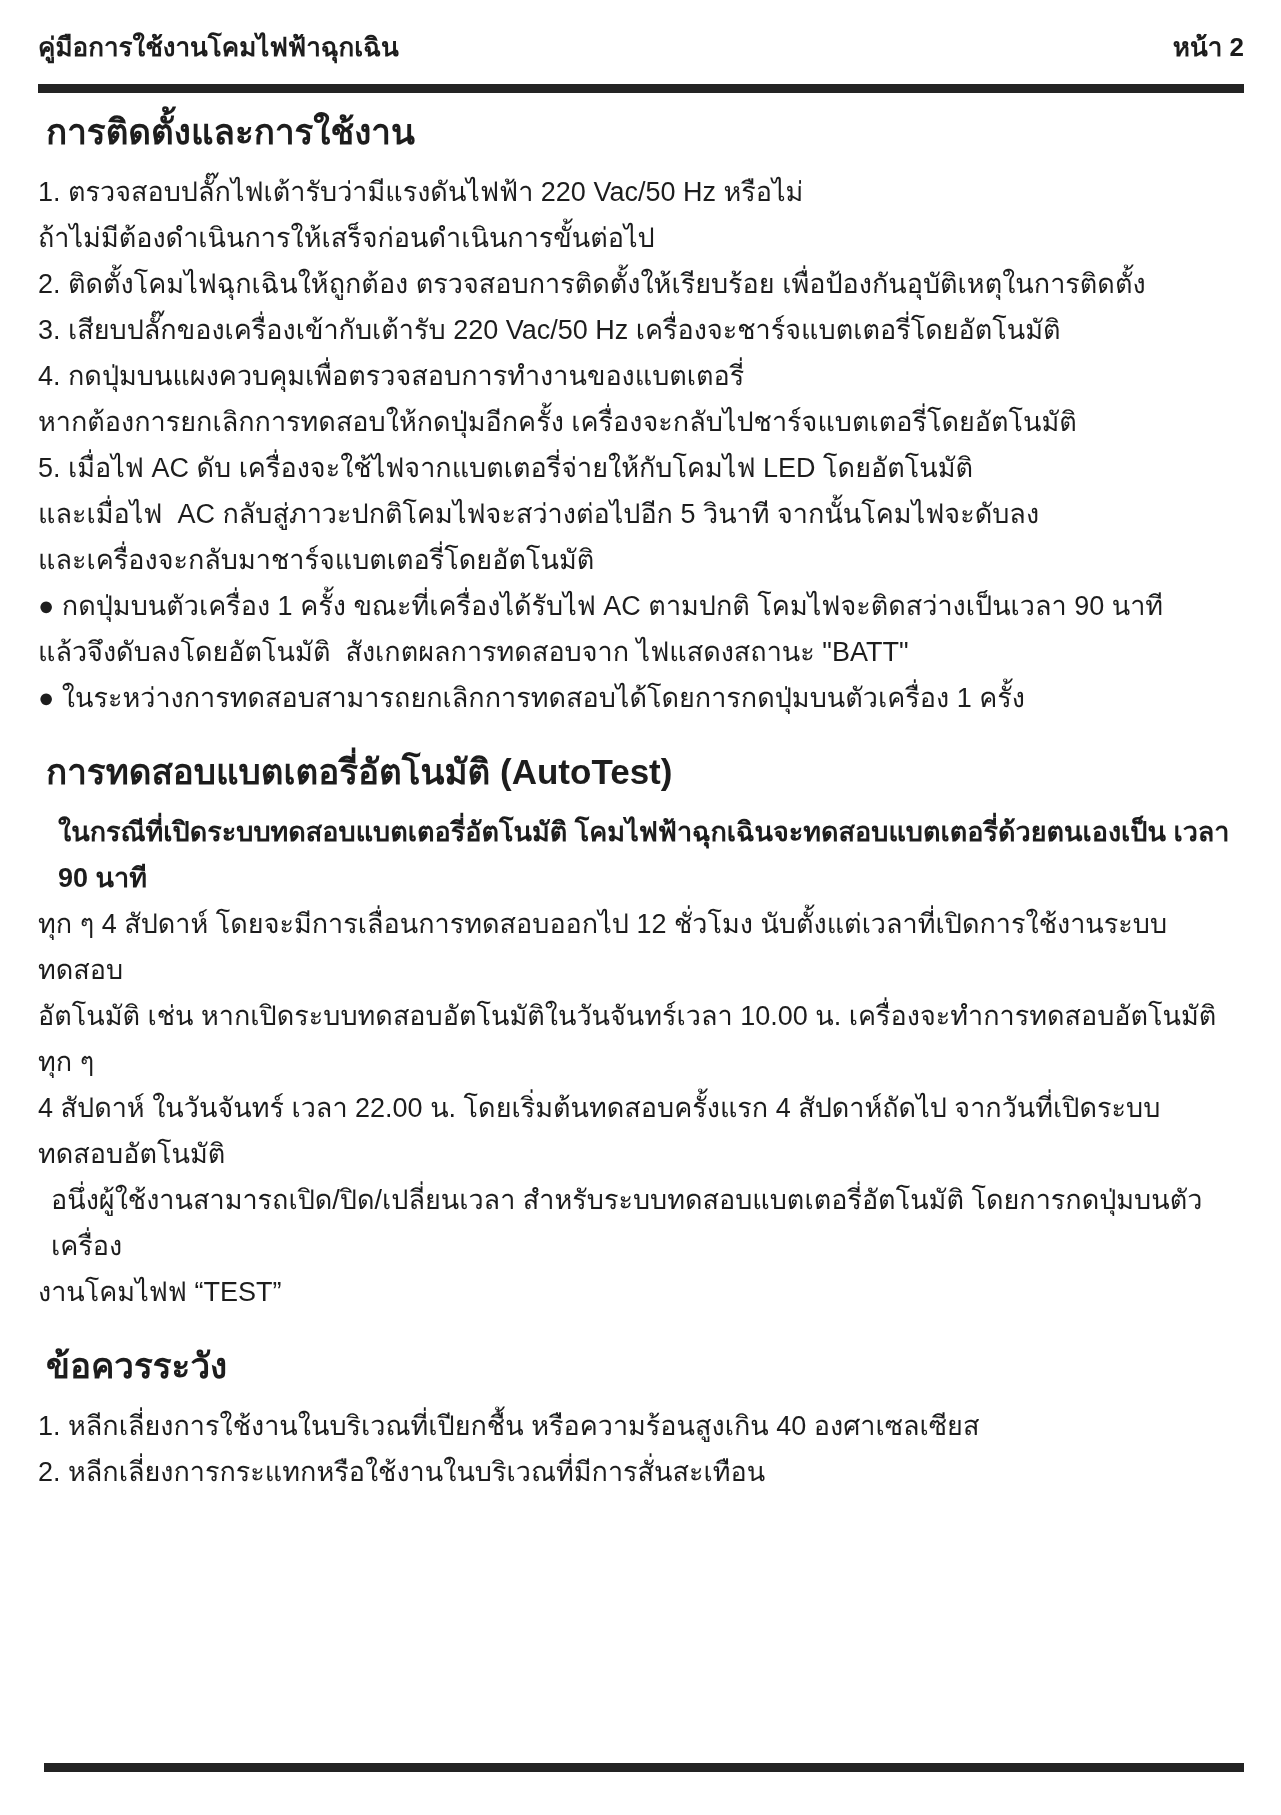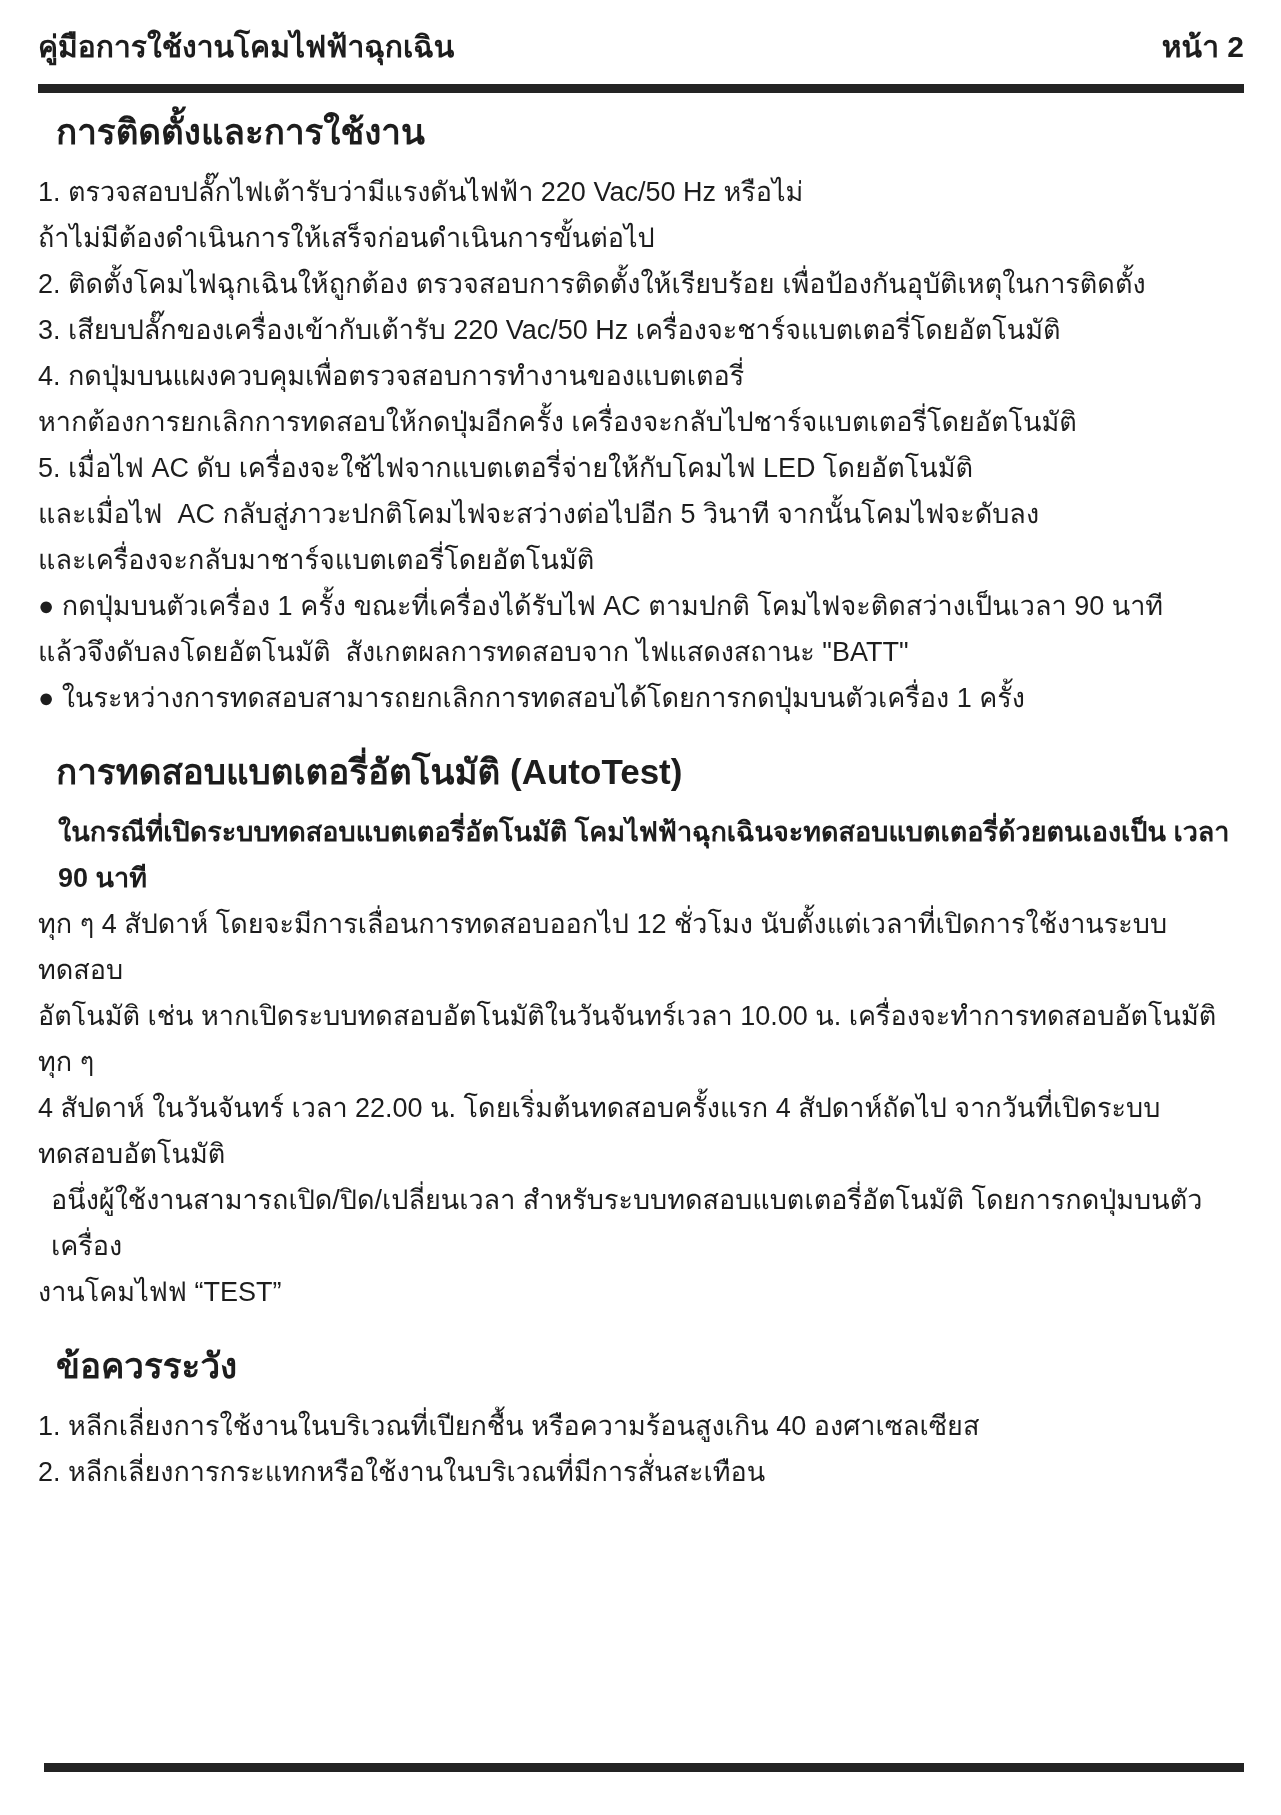--- a/index.html
+++ b/index.html
@@ -16,42 +16,42 @@
     color: #1d1d1d;
   }
   .page {
     padding: 28px 37px 0 38px;
   }
   .page-header {
     display: flex;
     justify-content: space-between;
     align-items: center;
     font-weight: bold;
-    font-size: 30px;
+    font-size: 26px;
     line-height: 38px;
     gap: 8px;
   }
   .rule {
     height: 9px;
     background: #232323;
   }
   .rule-top {
     margin-top: 18px;
   }
   .rule-bottom {
     position: absolute;
     left: 44px;
     right: 37px;
     top: 1763px;
   }
   .sec-heading {
     font-size: 35px;
     font-weight: bold;
     line-height: 50px;
-    margin: 26px 0 12px 18px;
+    margin: 26px 0 12px 8px;
   }
   .sec-heading.first {
     margin-top: 14px;
   }
   .line {
     font-size: 27px;
     line-height: 46px;
     white-space: pre-wrap;
   }
   .line b {

